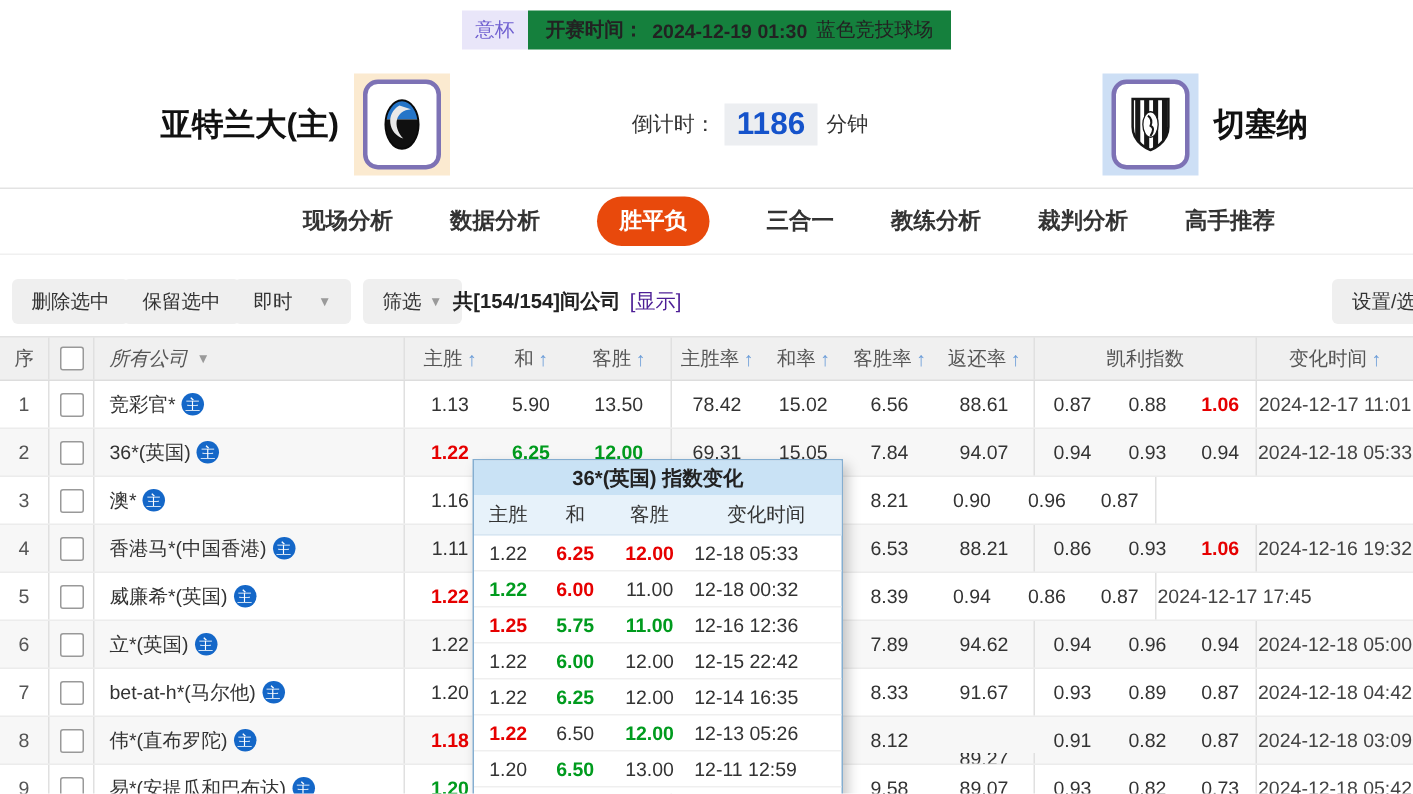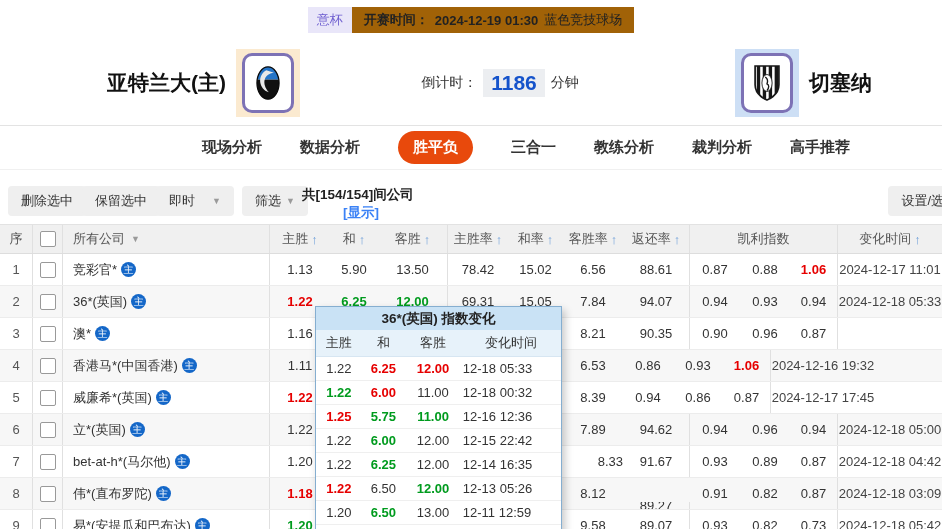--- a/index.html
+++ b/index.html
@@ -3,21 +3,21 @@
 <meta charset="utf-8">
 <style>
   html,body{margin:0;padding:0;}
   body{
     width:942px;height:529px;overflow:hidden;position:relative;background:#fff;
     font-family:"Liberation Sans","DejaVu Sans",sans-serif;color:#333;
   }
   
   .top-bar{position:absolute;top:7px;left:0;width:100%;display:flex;justify-content:center;align-items:stretch;font-size:13px;}
   .league-badge{background:#e9e6f9;color:#6f5fd0;padding:4px 9px;display:flex;align-items:center;}
-  .kickoff-box{background:#a16207;color:#222;padding:4px 12px;display:flex;align-items:center;gap:6px;}
+  .kickoff-box{background:#15803d;color:#222;padding:4px 12px;display:flex;align-items:center;gap:6px;}
   .kickoff-box .b{font-weight:bold;}
   
   .teams{position:absolute;top:42px;left:0;width:100%;height:82px;}
   .team{position:absolute;display:flex;align-items:center;gap:10px;height:82px;}
   .team-home{left:0;width:300px;justify-content:flex-end;}
   .team-away{left:735px;}
   .team-name{font-size:21px;font-weight:bold;color:#111;}
   .logo-outer{width:64px;height:68px;display:flex;align-items:center;justify-content:center;}
   .logo-outer.home-bg{background:#fbead0;}
   .logo-outer.away-bg{background:#cdduf5;background:#cddff5;}
@@ -25,22 +25,22 @@
   .countdown-wrap{position:absolute;left:380px;width:240px;height:82px;display:flex;align-items:center;justify-content:center;gap:6px;font-size:14px;color:#333;}
   .countdown-value{background:#eceef1;color:#1553cb;font-size:21px;font-weight:bold;padding:2px 8px;}
   
   .nav{position:absolute;top:125px;left:0;width:100%;height:44px;border-top:1px solid #e3e3e3;display:flex;align-items:center;gap:38px;padding-left:202px;box-sizing:border-box;background:#fff;}
   .tab{font-size:15px;font-weight:bold;color:#333;cursor:pointer;white-space:nowrap;}
   .tab.active{background:#e8490c;color:#fff;border-radius:17px;padding:7px 15px;}
   
   .toolbar{position:absolute;top:169px;left:0;width:100%;height:55px;border-top:1px solid #f0f0f0;background:#fff;}
   .tbtn{position:absolute;top:16px;height:30px;background:#efefef;border:none;border-radius:4px;font-size:13px;color:#333;display:flex;align-items:center;justify-content:center;padding:0 13px;box-sizing:border-box;font-family:inherit;}
   .caret{color:#9a9a9a;font-size:9px;margin-left:10px;}
-  .tool-text{position:absolute;top:16px;height:30px;display:flex;align-items:center;font-size:13.5px;color:#222;font-weight:bold;flex-direction:column;}
-  .show-link{color:#3b82f6;font-weight:bold;margin-left:6px;cursor:pointer;text-decoration:none;}
+  .tool-text{position:absolute;top:16px;height:30px;display:flex;align-items:center;font-size:13.5px;color:#222;font-weight:bold;}
+  .show-link{color:#4c1d95;font-weight:normal;margin-left:6px;cursor:pointer;text-decoration:none;}
   
   .odds-table{position:absolute;top:224px;left:0;width:942px;}
   .trow{display:flex;align-items:stretch;}
   .thead{height:28px;background:#f0f0f0;border-top:1px solid #e2e2e2;border-bottom:1px solid #ddd;color:#555;}
   .tbody-row{height:31px;border-bottom:1px solid #ececec;background:#fff;}
   .tbody-row.alt{background:#f7f7f7;}
   .cell{display:flex;align-items:center;justify-content:center;font-size:13px;box-sizing:border-box;overflow:hidden;white-space:nowrap;}
   .cell.bR{border-right:1px solid #e0e0e0;}
   .cell.left{justify-content:flex-start;padding-left:10px;}
   .sort-arrow{color:#6d9ed9;font-weight:bold;margin-left:3px;font-size:13px;}
@@ -152,21 +152,21 @@
 </div>
 
 <div class="odds-table" id="odds-table">
     <div class="trow thead">
       <div class="cell bR" style="width: 33px;">
         <span>序</span>
       </div>
       <div class="cell bR" style="width: 30px;">
         <div class="checkbox"></div>
       </div>
-      <div class="cell bR left" style="width: 207px;">
+      <div class="cell bR left" style="width: 207px; font-style: italic;">
         <span>所有公司</span>
         <span class="filter-caret">▼</span>
       </div>
       <div class="cell" style="width: 60px;">
         <span>主胜</span>
         <span class="sort-arrow">↑</span>
       </div>
       <div class="cell" style="width: 48px;">
         <span>和</span>
         <span class="sort-arrow">↑</span>
@@ -303,23 +303,20 @@
       <div class="cell " style="width: 60px;">
         <span>1.16</span>
       </div>
       <div class="cell " style="width: 48px;"></div>
       <div class="cell bR " style="width: 70px;"></div>
       <div class="cell" style="width: 60px;"></div>
       <div class="cell" style="width: 55px;"></div>
       <div class="cell" style="width: 60px;">
         <span>8.21</span>
       </div>
-      <div class="cell bR" style="width: 67px;">
-        <span>90.35</span>
-      </div>
       <div class="cell" style="width: 50px;">
         <span>0.90</span>
       </div>
       <div class="cell" style="width: 50px;">
         <span>0.96</span>
       </div>
       <div class="cell bR " style="width: 48px;">
         <span>0.87</span>
       </div>
     </div>
@@ -337,20 +334,23 @@
       <div class="cell " style="width: 60px;">
         <span>1.11</span>
       </div>
       <div class="cell " style="width: 48px;"></div>
       <div class="cell bR " style="width: 70px;"></div>
       <div class="cell" style="width: 60px;"></div>
       <div class="cell" style="width: 55px;"></div>
       <div class="cell" style="width: 60px;">
         <span>6.53</span>
       </div>
+      <div class="cell bR" style="width: 67px;">
+        <span>88.21</span>
+      </div>
       <div class="cell" style="width: 50px;">
         <span>0.86</span>
       </div>
       <div class="cell" style="width: 50px;">
         <span>0.93</span>
       </div>
       <div class="cell bR c-red" style="width: 48px;">
         <span>1.06</span>
       </div>
       <div class="cell time-cell" style="width: 104px;">
@@ -439,21 +439,21 @@
         <span>bet-at-h*(马尔他)</span>
         <span class="badge">主</span>
       </div>
       <div class="cell " style="width: 60px;">
         <span>1.20</span>
       </div>
       <div class="cell " style="width: 48px;"></div>
       <div class="cell bR " style="width: 70px;"></div>
       <div class="cell" style="width: 60px;"></div>
       <div class="cell" style="width: 55px;"></div>
-      <div class="cell" style="width: 60px; justify-content: flex-end;">
+      <div class="cell" style="width: 60px;">
         <span>8.33</span>
       </div>
       <div class="cell bR" style="width: 67px;">
         <span>91.67</span>
       </div>
       <div class="cell" style="width: 50px;">
         <span>0.93</span>
       </div>
       <div class="cell" style="width: 50px;">
         <span>0.89</span>

